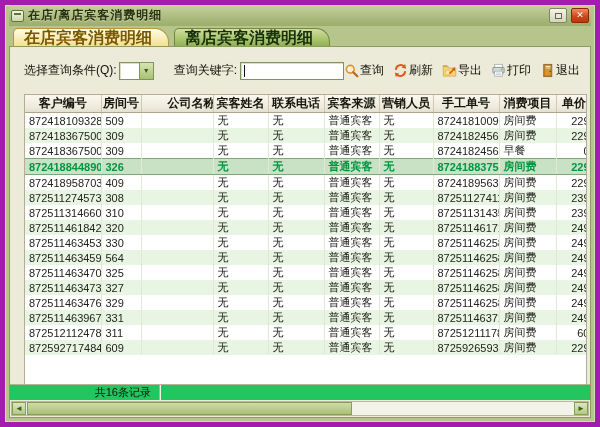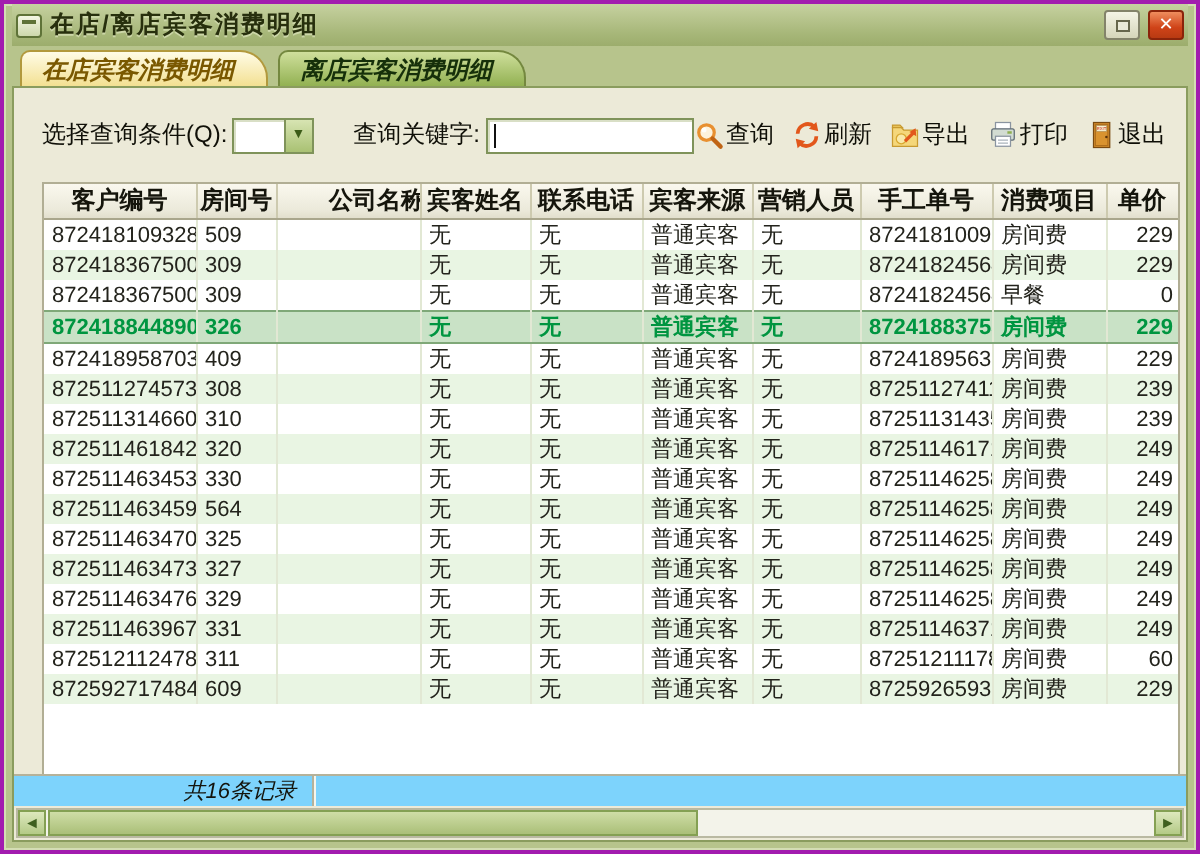--- a/index.html
+++ b/index.html
@@ -2,21 +2,21 @@
 <html><head>
 <meta charset="utf-8">
 <style>
   * { margin:0; padding:0; box-sizing:border-box; }
   html,body { width:600px; height:427px; }
   body { font-family:"Liberation Sans","DejaVu Sans",sans-serif; font-size:12px; color:#1c1c10; }
 
   .window{
     width:600px; height:427px;
     background:#b7c48c;
-    border:2px solid #a21caf;
+    border:5px solid #a21caf;
     box-shadow:inset 0 0 0 1px #d4ddb4;
     padding:0 4px 4px 4px;
     display:flex; flex-direction:column;
   }
   
   .titlebar{
     height:21px; display:flex; align-items:center; gap:4px;
     background:linear-gradient(180deg,#c6d1a0,#a7b779 70%,#9cad6c);
     padding:0 2px;
   }
@@ -27,23 +27,23 @@
   .app-icon::after{content:"";position:absolute;left:2px;top:2px;width:7px;height:2px;background:#5f7338;}
   .title-text{ font-weight:bold; color:#272f0d; letter-spacing:1px; text-shadow:0 1px 0 #ccd6a8; flex:1 1 auto; white-space:nowrap; overflow:hidden;}
   .winbtn{ width:18px;height:15px; display:flex;align-items:center;justify-content:center; border-radius:2px; font-size:9px; line-height:1; }
   .btn-restore{ background:linear-gradient(#f4f4e6,#d5d5ba); border:1px solid #83836a; color:#55553e; }
   .btn-restore .sq{ width:7px;height:6px;border:1px solid #66664c;background:#e9e9d8; }
   .btn-close{ background:linear-gradient(#ef8d5e,#cf4318 60%,#b83a12); border:1px solid #8a240a; color:#fff; font-weight:bold; }
 
   
   .tabstrip{ height:20px; display:flex; gap:5px; padding:2px 4px 0 4px; }
   .tab{
-    padding:2px 16px 2px 10px; font-weight:bold; font-size:12px; line-height:14px;
+    padding:2px 16px 2px 10px; font-weight:bold; font-size:16px; line-height:14px;
     border:1px solid #74883f; border-bottom:none; border-radius:5px 14px 0 0;
-    position:relative; cursor:default; white-space:nowrap;font-style:italic;
+    position:relative; cursor:default; white-space:nowrap;
   }
   .tab.active{ background:linear-gradient(#fffce6,#f3e092); border-color:#b2993d; color:#7a5800; z-index:2; }
   .tab.inactive{ background:linear-gradient(#cfdf9c,#92b152); color:#16300a; }
 
   
   .client{
     flex:1 1 auto; display:flex; flex-direction:column;
     background:#ecead8; border:1px solid #8a9c5e; overflow:hidden;
   }
 
@@ -92,22 +92,22 @@
   }
   tr.alt td{ background:#e9f5e3; }
   tr.sel td{
     background:#c9e2c6; color:#009540; font-weight:bold;
     border-top:1px solid #7fa878; border-bottom:1px solid #7fa878;
   }
   td.num{ text-align:right; padding-right:5px; }
 
   
   .statusbar{
-    flex:0 0 auto; height:16px; background:#7dd3fc;
-    border-top:1px solid #b5b29a; display:flex; align-items:center; font-size:11px;font-style:italic;
+    flex:0 0 auto; height:16px; background:#22c55e;
+    border-top:1px solid #b5b29a; display:flex; align-items:center; font-size:11px;
   }
   .status-panel{ width:150px; height:100%; display:flex; align-items:center; justify-content:flex-end;
     padding-right:8px; border-right:1px solid #b5b29a; box-shadow:1px 0 0 #f6f5ec; color:#14140c;}
 
   
   .hscroll{ flex:0 0 auto; height:15px; margin:1px 1px 1px 1px; position:relative;
     background:#f3f3ea; border:1px solid #b9b9a2; }
   .sbtn{
     position:absolute; top:0; width:14px; height:13px;
     background:linear-gradient(#dde8bd,#b4ca87); border:1px solid #84a053;

